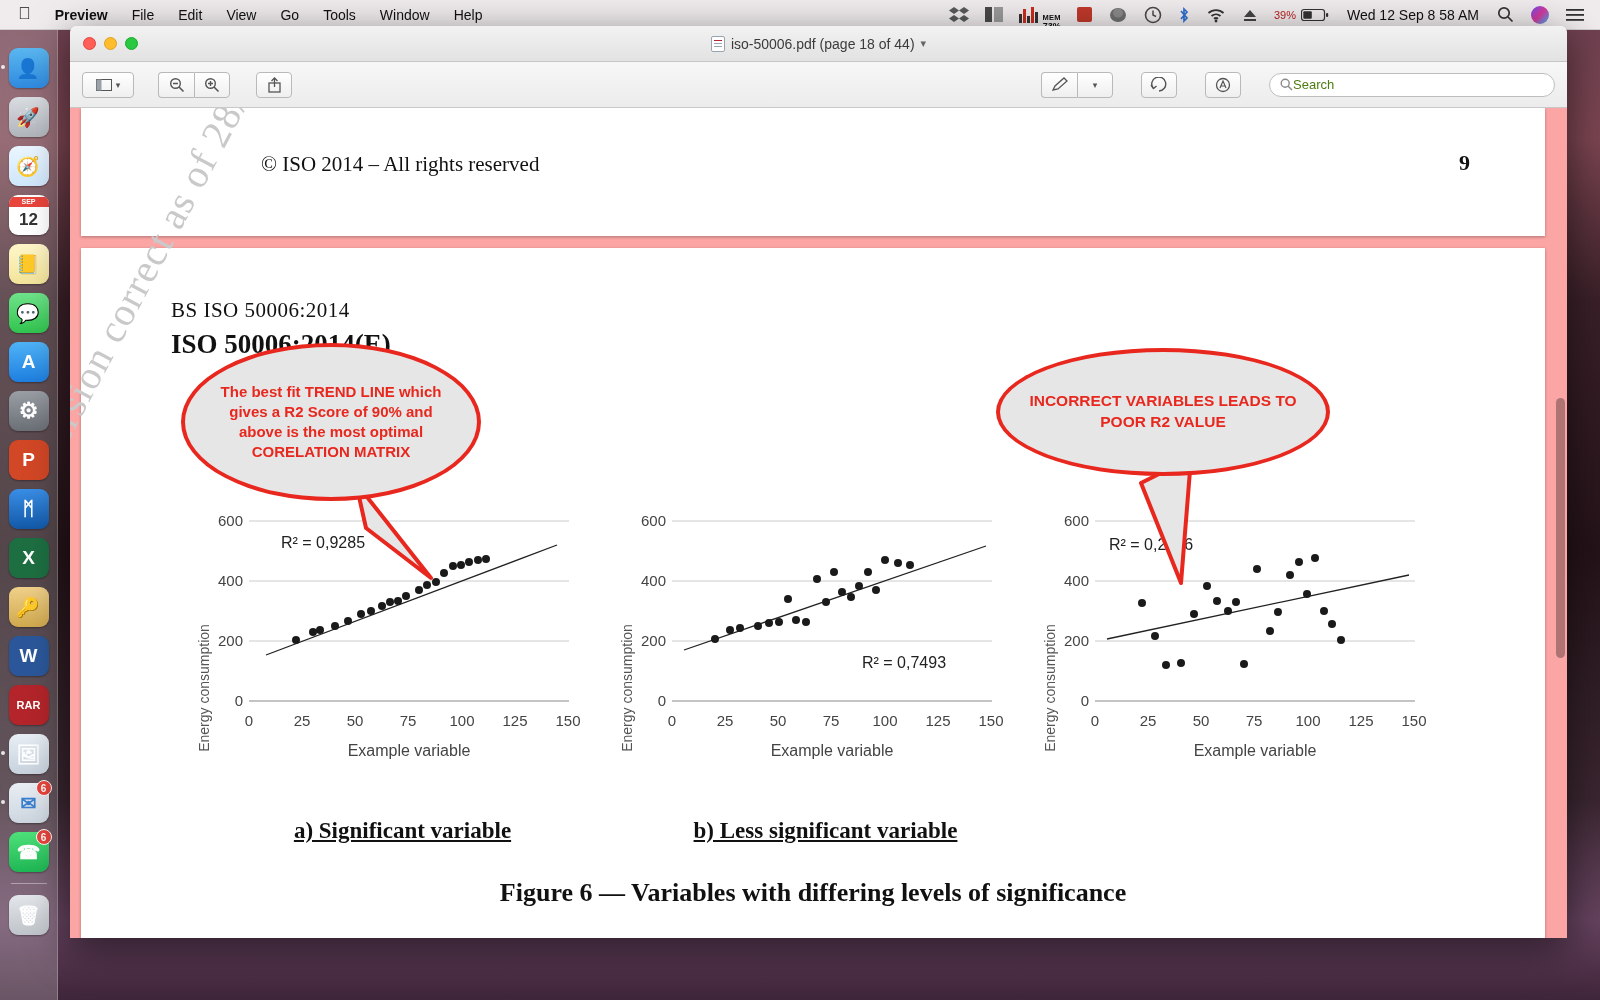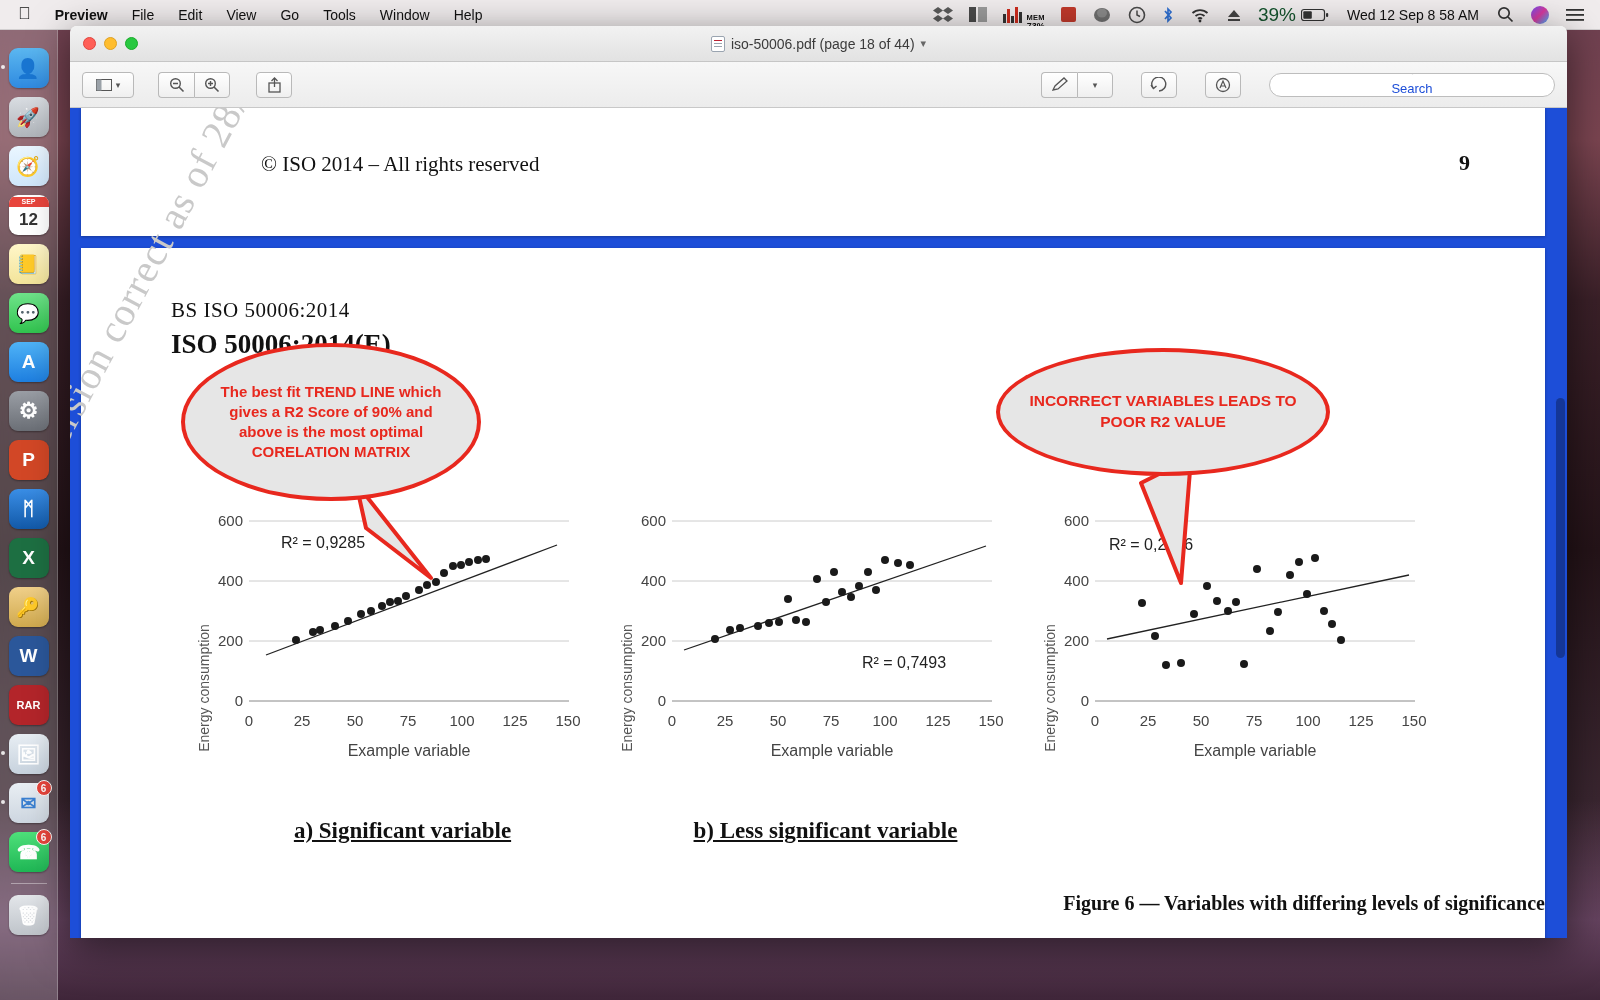--- a/index.html
+++ b/index.html
@@ -29,21 +29,21 @@
     display: flex; align-items: center;
     font-size: 14px; color: #111;
     padding: 0 8px;
     border-bottom: 1px solid rgba(0,0,0,0.12);
   }
   .menubar .apple { font-size: 17px; padding: 0 12px 2px 10px; }
   .menu-item { padding: 16px 12px; line-height: 30px; white-space: nowrap; }
   .menu-item.app-name { font-weight: bold; }
   .menubar .spacer { flex: 1; }
   .status-item { padding: 0 8px; display: flex; align-items: center; height: 30px; }
-  .status-text { font-size: 19px; color: #14532d; }
+  .status-text { font-size: 11px; color: #b91c1c; }
   .clock { font-size: 14px; padding: 0 10px; white-space: nowrap; }
   .mem-badge {
     display: flex; flex-direction: column; align-items: center; justify-content: center;
     line-height: 1; font-size: 8px; font-weight: bold; color: #111;
   }
   .mem-badge .m1 { font-size: 7.5px; letter-spacing: .3px; margin-top: 16px; }
   .mem-badge .m2 { font-size: 9px; }
   .sq { width: 15px; height: 15px; border-radius: 2px; }
 
   
@@ -112,25 +112,25 @@
   }
   .tbtn.wide { min-width: 52px; }
   .seg { display: flex; }
   .seg .tbtn { border-radius: 0; border-right: none; }
   .seg .tbtn:first-child { border-radius: 4px 0 0 4px; }
   .seg .tbtn:last-child { border-radius: 0 4px 4px 0; border-right: 1px solid #b9b9b9; }
   .tb-spacer { flex: 1; }
   .search {
     width: 286px; height: 24px; border-radius: 12px;
     background: #fff; border: 1px solid #bdbdbd;
-    display: flex; align-items: center; gap: 6px; padding: 0 10px;
-    font-size: 13px; color: #1d4ed8; flex-direction: column;
-  }
-
-  .content { flex: 1; background: #1d4ed8; position: relative; overflow: hidden; }
+    display: flex; align-items: center; padding: 0 10px;
+    font-size: 13px; color: #4d7c0f;
+  }
+
+  .content { flex: 1; background: #fca5a5; position: relative; overflow: hidden; }
 
   
   .page {
     position: absolute; left: 11px; width: 1464px; background: #fff;
     box-shadow: 0 1px 3px rgba(0,0,0,0.3);
   }
   .page-top { top: 0; height: 128px; }
   .page-main { top: 140px; height: 720px; }
 
   .footer-line { position: absolute; left: 180px; top: 44px; font-family: "Liberation Serif", serif; font-size: 21px; color: #111; }
@@ -149,22 +149,22 @@
   }
 
   
   .charts { position: absolute; left: 110px; top: 240px; width: 1270px; height: 320px; display: flex; gap: 0; }
   .chart-col { width: 423px; position: relative; }
   .chart-caption {
     position: absolute; top: 330px; width: 100%; text-align: center;
     font-family: "Liberation Serif", serif; font-size: 23px; font-weight: bold; color: #111; text-decoration: underline;
   }
   .figure-caption {
-    position: absolute; left: 0; right: 0; top: 630px; text-align: right;
-    font-family: "Liberation Serif", serif; font-size: 20px; font-weight: bold; color: #111; margin-top: 14px;
+    position: absolute; left: 0; right: 0; top: 630px; text-align: center;
+    font-family: "Liberation Serif", serif; font-size: 26px; font-weight: bold; color: #111;
   }
 
   
   .callout { position: absolute; z-index: 20; }
   .bubble {
     background: #e6e6e6; border: 4px solid #e8281e; border-radius: 50%;
     display: flex; align-items: center; justify-content: center;
     text-align: center; color: #e8281e; font-weight: bold;
     font-family: "Liberation Sans", sans-serif;
     padding: 10px 24px;

